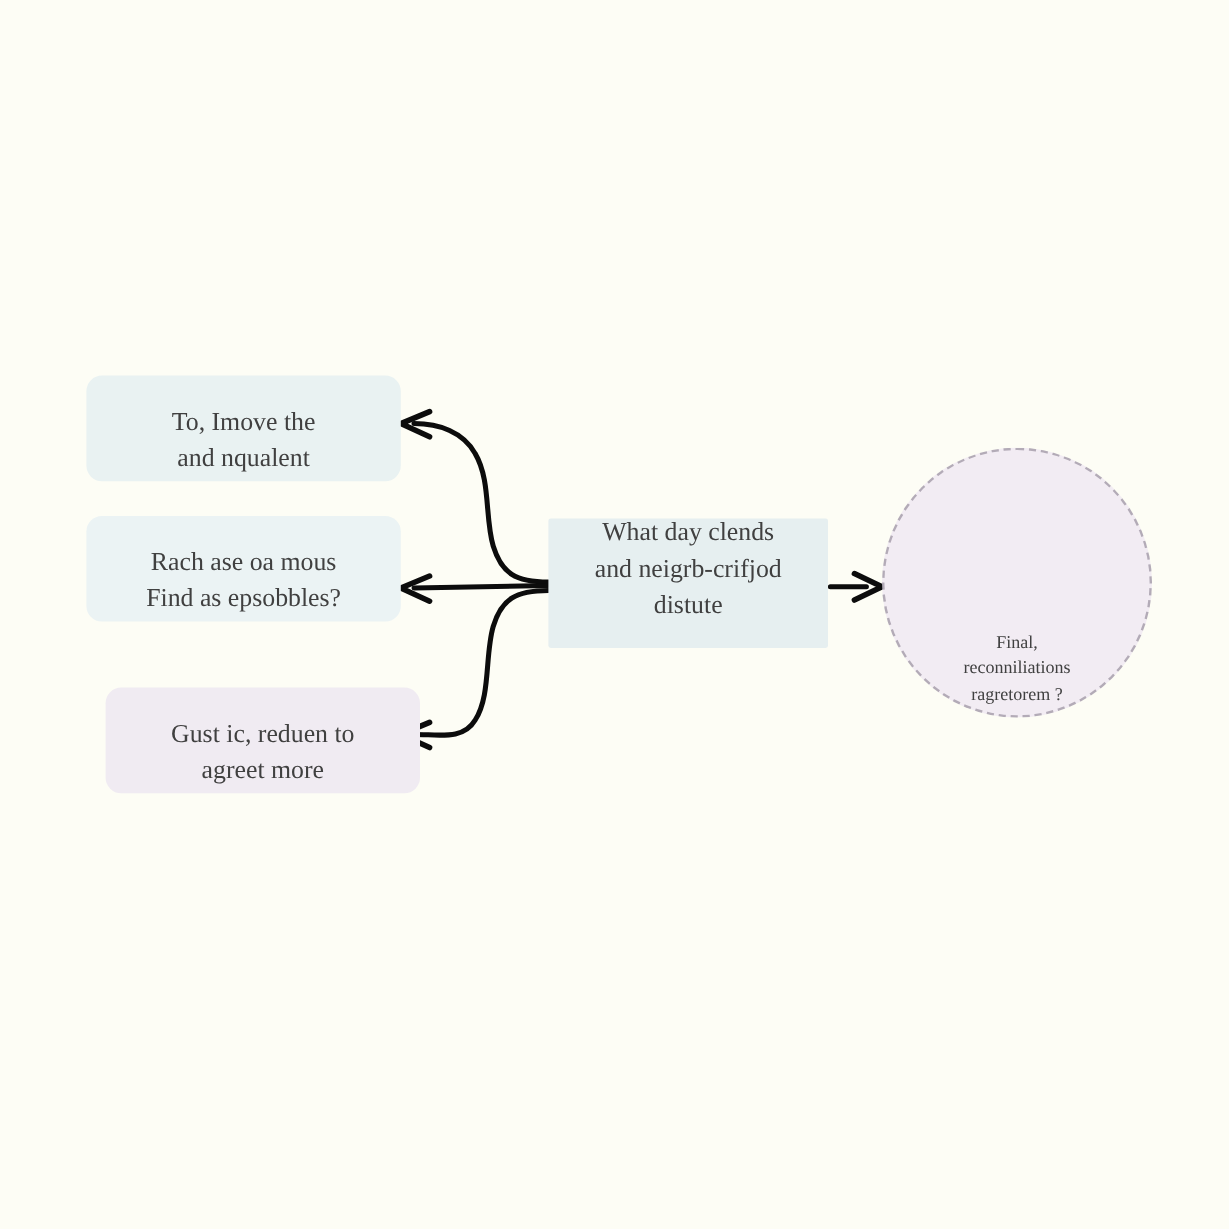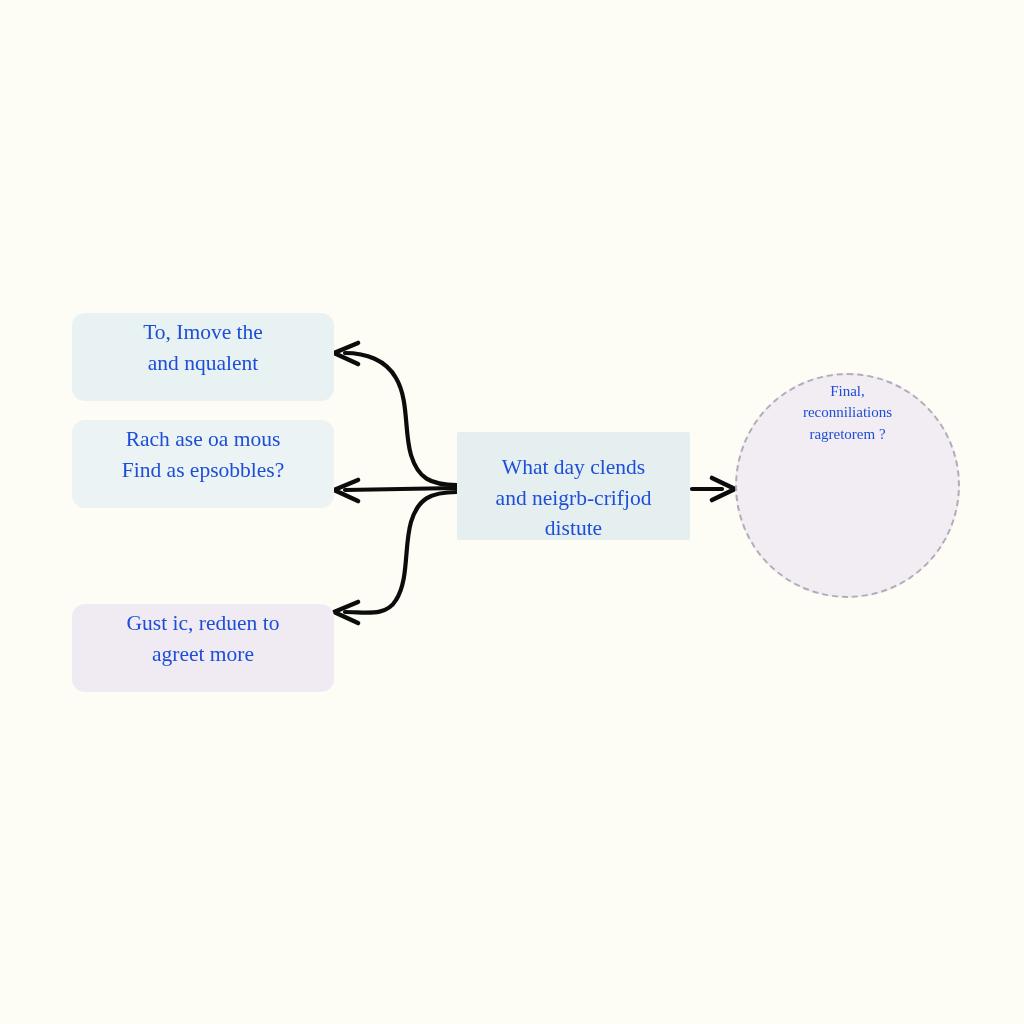--- a/index.html
+++ b/index.html
@@ -14,24 +14,24 @@
     overflow: hidden;
   }
   #canvas {
     position: relative;
     width: 1024px;
     height: 1024px;
   }
   .node {
     position: absolute;
     display: flex;
-    align-items: flex-start;
+    align-items: flex-end;
     justify-content: center;
     text-align: center;
-    color: #1d4ed8;
+    color: #404040;
     box-sizing: border-box;
   }
   .node .node-text {
     display: block;
     white-space: pre-line;
     line-height: 1.42;
   }
 
   
   .input-box {
@@ -41,28 +41,27 @@
     font-size: 21.5px;
     padding: 4px 12px;
   }
   #box-1 {
     left: 72px;
     top: 313px;
     background: #e9f2f2;
   }
   #box-2 {
     left: 72px;
-    top: 420px;
+    top: 430px;
     background: #ebf3f4;
   }
   #box-3 {
-    left: 72px;
+    left: 88px;
     top: 573px;
     background: #f0ebf2;
-    margin-top: 31px;
   }
 
   
   #center-box {
     left: 457px;
     top: 432px;
     width: 233px;
     height: 108px;
     background: #e6eff0;
     border-radius: 2px;

